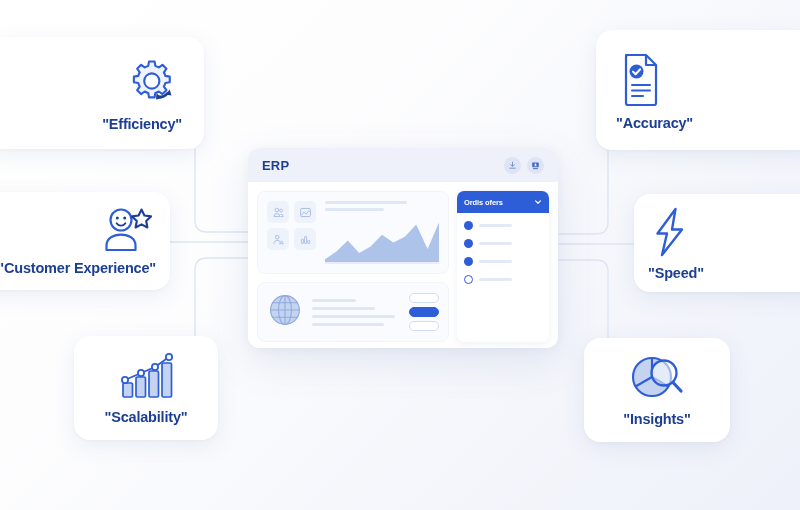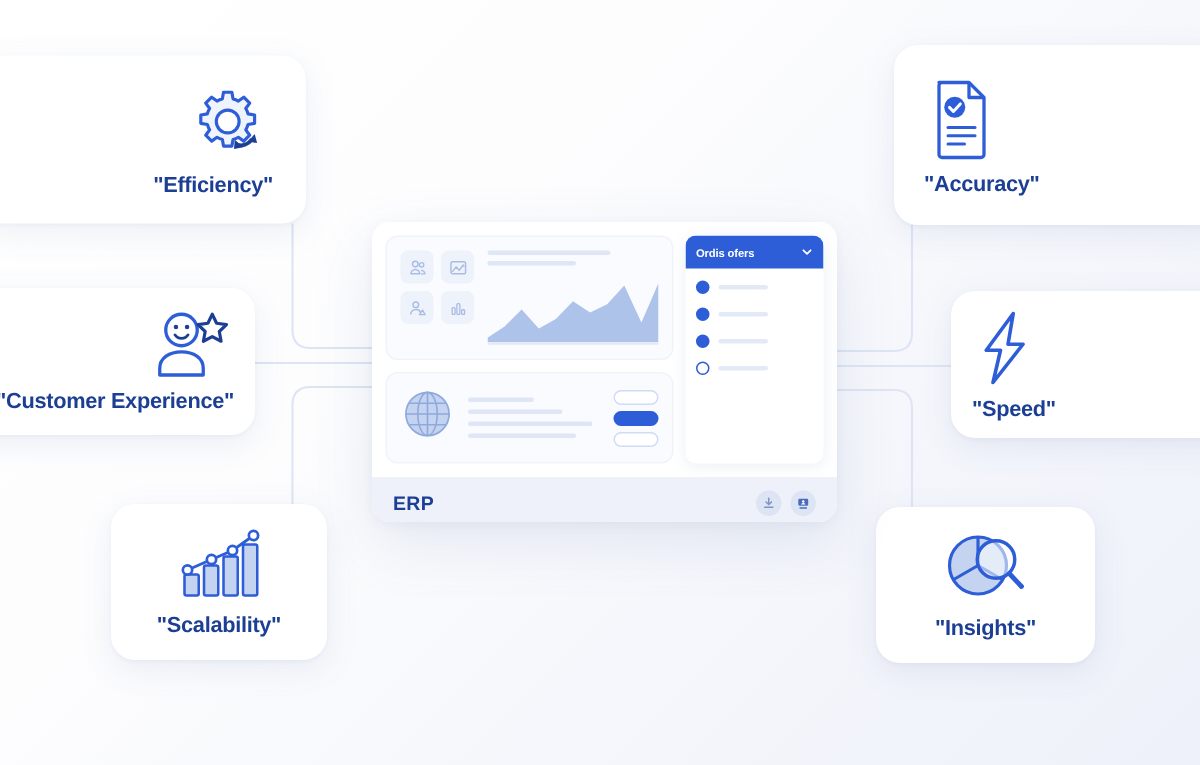--- a/index.html
+++ b/index.html
@@ -218,20 +218,41 @@
         <path d="M26 24 L42.5 33.5" stroke="#2d5dd7" stroke-width="2.1"></path>
         <path d="M26 24 L9.5 33.5" stroke="#2d5dd7" stroke-width="2.1"></path>
         <circle cx="38" cy="20" r="12.5" fill="#ffffff" fill-opacity="0.55" stroke="#2d5dd7" stroke-width="2.3"></circle>
         <path d="M47 29.5 L55 38" stroke="#2d5dd7" stroke-width="3.2" stroke-linecap="round"></path>
       </svg>
     </span>
     <span class="flabel">"Insights"</span>
   </div>
 
   <div id="erp-window">
+
+    <div id="erp-titlebar">
+      <span id="erp-title">ERP</span>
+      <div class="tb-actions">
+        <span class="tb-btn">
+          <svg width="9" height="9" viewBox="0 0 12 12" fill="none">
+            <path d="M6 1.5 v5.2" stroke="#7e93c4" stroke-width="1.3" stroke-linecap="round"></path>
+            <path d="M3.6 4.8 L6 7.2 L8.4 4.8" stroke="#7e93c4" stroke-width="1.3" fill="none" stroke-linecap="round" stroke-linejoin="round"></path>
+            <path d="M2.4 9.6 H9.6" stroke="#7e93c4" stroke-width="1.3" stroke-linecap="round"></path>
+          </svg>
+        </span>
+        <span class="tb-btn">
+          <svg width="9" height="9" viewBox="0 0 12 12" fill="none">
+            <rect x="1.6" y="2" width="8.8" height="6.2" rx="1" fill="#4a6cbb"></rect>
+            <circle cx="6" cy="4.5" r="1.1" fill="#ffffff"></circle>
+            <path d="M4 7 a2.2 2.2 0 0 1 4 0 z" fill="#ffffff"></path>
+            <path d="M3.2 10.2 H8.8" stroke="#4a6cbb" stroke-width="1.3" stroke-linecap="round"></path>
+          </svg>
+        </span>
+      </div>
+    </div>
 
     <div id="erp-body">
 
       <div id="erp-left">
 
         <div class="panel" id="panel-analytics">
           <div class="tile-grid">
             <span class="tile">
               <svg width="13" height="13" viewBox="0 0 16 16" fill="none">
                 <circle cx="6" cy="5" r="2.3" stroke="#a9bde4" stroke-width="1.2"></circle>
@@ -319,36 +340,15 @@
             <span class="dd-line"></span>
           </div>
           <div class="dd-item">
             <span class="dot hollow"></span>
             <span class="dd-line"></span>
           </div>
         </div>
       </div>
 
     </div>
-
-    <div id="erp-titlebar">
-      <span id="erp-title">ERP</span>
-      <div class="tb-actions">
-        <span class="tb-btn">
-          <svg width="9" height="9" viewBox="0 0 12 12" fill="none">
-            <path d="M6 1.5 v5.2" stroke="#7e93c4" stroke-width="1.3" stroke-linecap="round"></path>
-            <path d="M3.6 4.8 L6 7.2 L8.4 4.8" stroke="#7e93c4" stroke-width="1.3" fill="none" stroke-linecap="round" stroke-linejoin="round"></path>
-            <path d="M2.4 9.6 H9.6" stroke="#7e93c4" stroke-width="1.3" stroke-linecap="round"></path>
-          </svg>
-        </span>
-        <span class="tb-btn">
-          <svg width="9" height="9" viewBox="0 0 12 12" fill="none">
-            <rect x="1.6" y="2" width="8.8" height="6.2" rx="1" fill="#4a6cbb"></rect>
-            <circle cx="6" cy="4.5" r="1.1" fill="#ffffff"></circle>
-            <path d="M4 7 a2.2 2.2 0 0 1 4 0 z" fill="#ffffff"></path>
-            <path d="M3.2 10.2 H8.8" stroke="#4a6cbb" stroke-width="1.3" stroke-linecap="round"></path>
-          </svg>
-        </span>
-      </div>
-    </div>
   </div>
 
 </div>
 
 </body></html>

